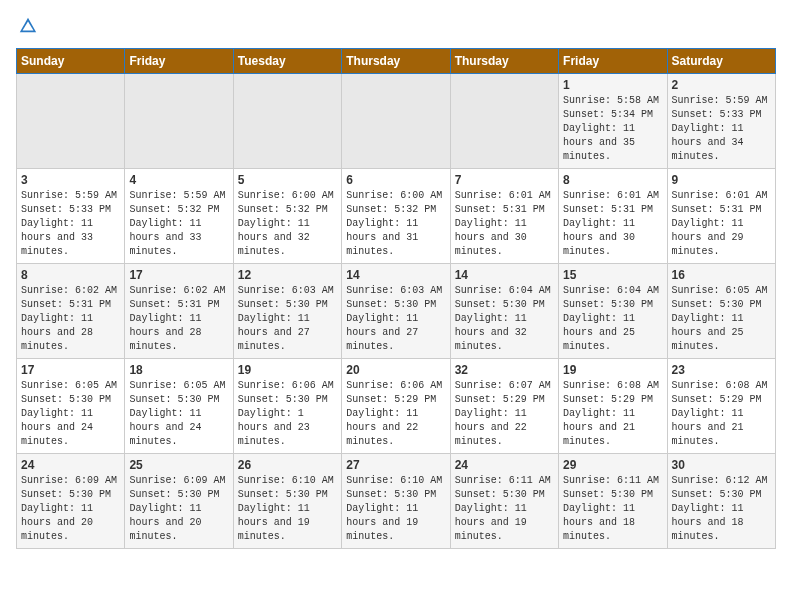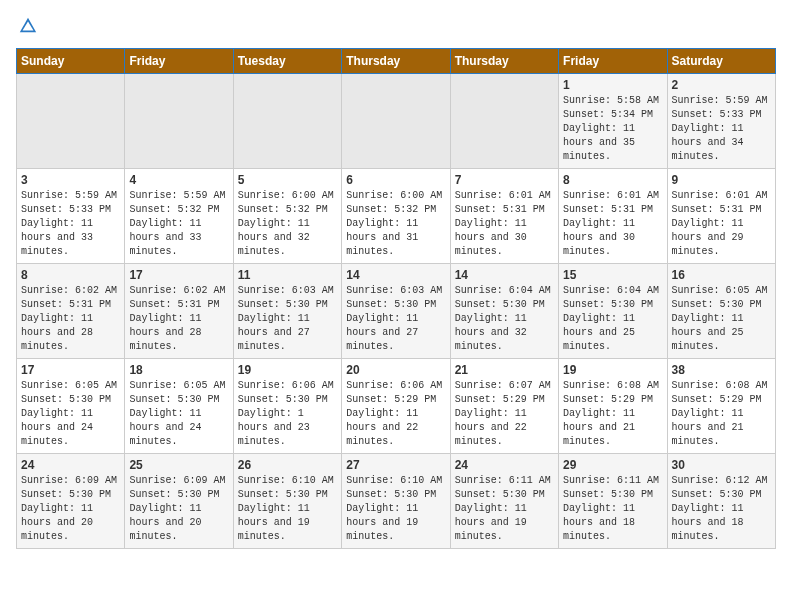--- a/index.html
+++ b/index.html
@@ -224,21 +224,21 @@
           </td>
           <td>
             <span class="day-num">17</span>
 <div class="day-info">
   <span>Sunrise: 6:02 AM</span><br>
   <span>Sunset: 5:31 PM</span><br>
   <span>Daylight: 11 hours and 28 minutes.</span>
 </div>
           </td>
           <td>
-            <span class="day-num">11</span>
+            <span class="day-num">12</span>
 <div class="day-info">
   <span>Sunrise: 6:03 AM</span><br>
   <span>Sunset: 5:30 PM</span><br>
   <span>Daylight: 11 hours and 27 minutes.</span>
 </div>
           </td>
           <td>
             <span class="day-num">14</span>
 <div class="day-info">
   <span>Sunrise: 6:03 AM</span><br>
@@ -298,37 +298,37 @@
           </td>
           <td>
             <span class="day-num">20</span>
 <div class="day-info">
   <span>Sunrise: 6:06 AM</span><br>
   <span>Sunset: 5:29 PM</span><br>
   <span>Daylight: 11 hours and 22 minutes.</span>
 </div>
           </td>
           <td>
-            <span class="day-num">21</span>
+            <span class="day-num">32</span>
 <div class="day-info">
   <span>Sunrise: 6:07 AM</span><br>
   <span>Sunset: 5:29 PM</span><br>
   <span>Daylight: 11 hours and 22 minutes.</span>
 </div>
           </td>
           <td>
             <span class="day-num">19</span>
 <div class="day-info">
   <span>Sunrise: 6:08 AM</span><br>
   <span>Sunset: 5:29 PM</span><br>
   <span>Daylight: 11 hours and 21 minutes.</span>
 </div>
           </td>
           <td>
-            <span class="day-num">38</span>
+            <span class="day-num">23</span>
 <div class="day-info">
   <span>Sunrise: 6:08 AM</span><br>
   <span>Sunset: 5:29 PM</span><br>
   <span>Daylight: 11 hours and 21 minutes.</span>
 </div>
           </td>
         </tr>
         <tr>
           <td>
             <span class="day-num">24</span>

